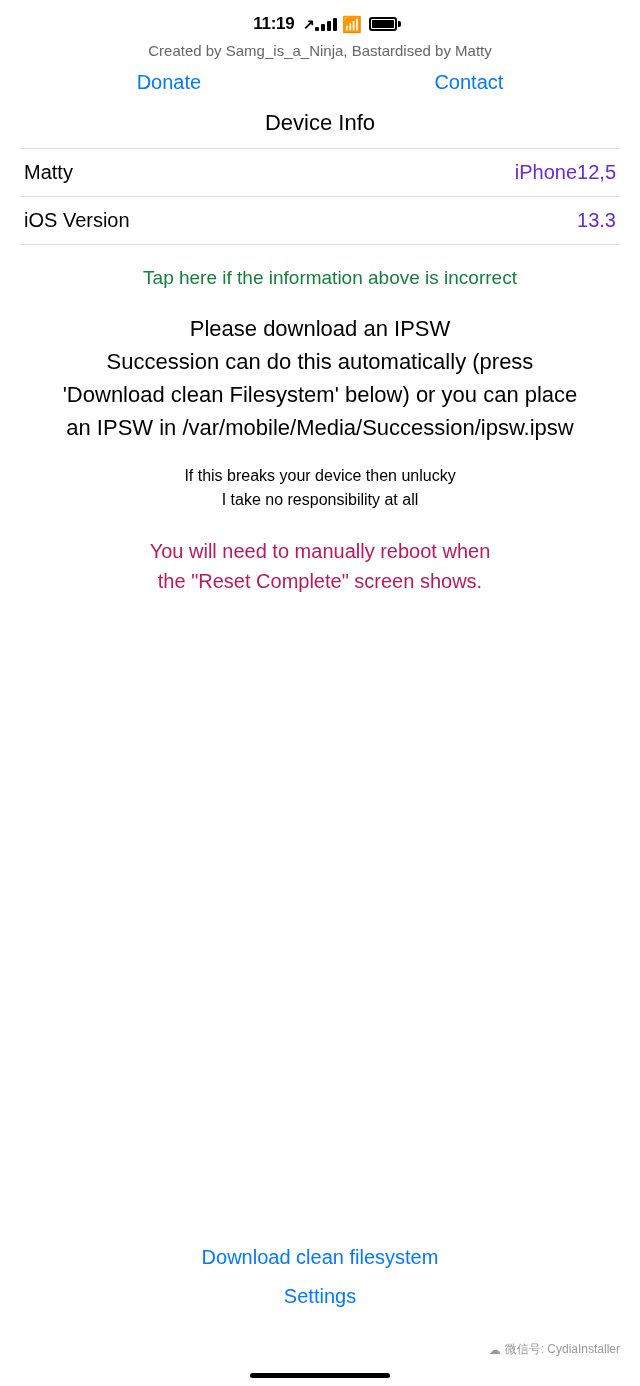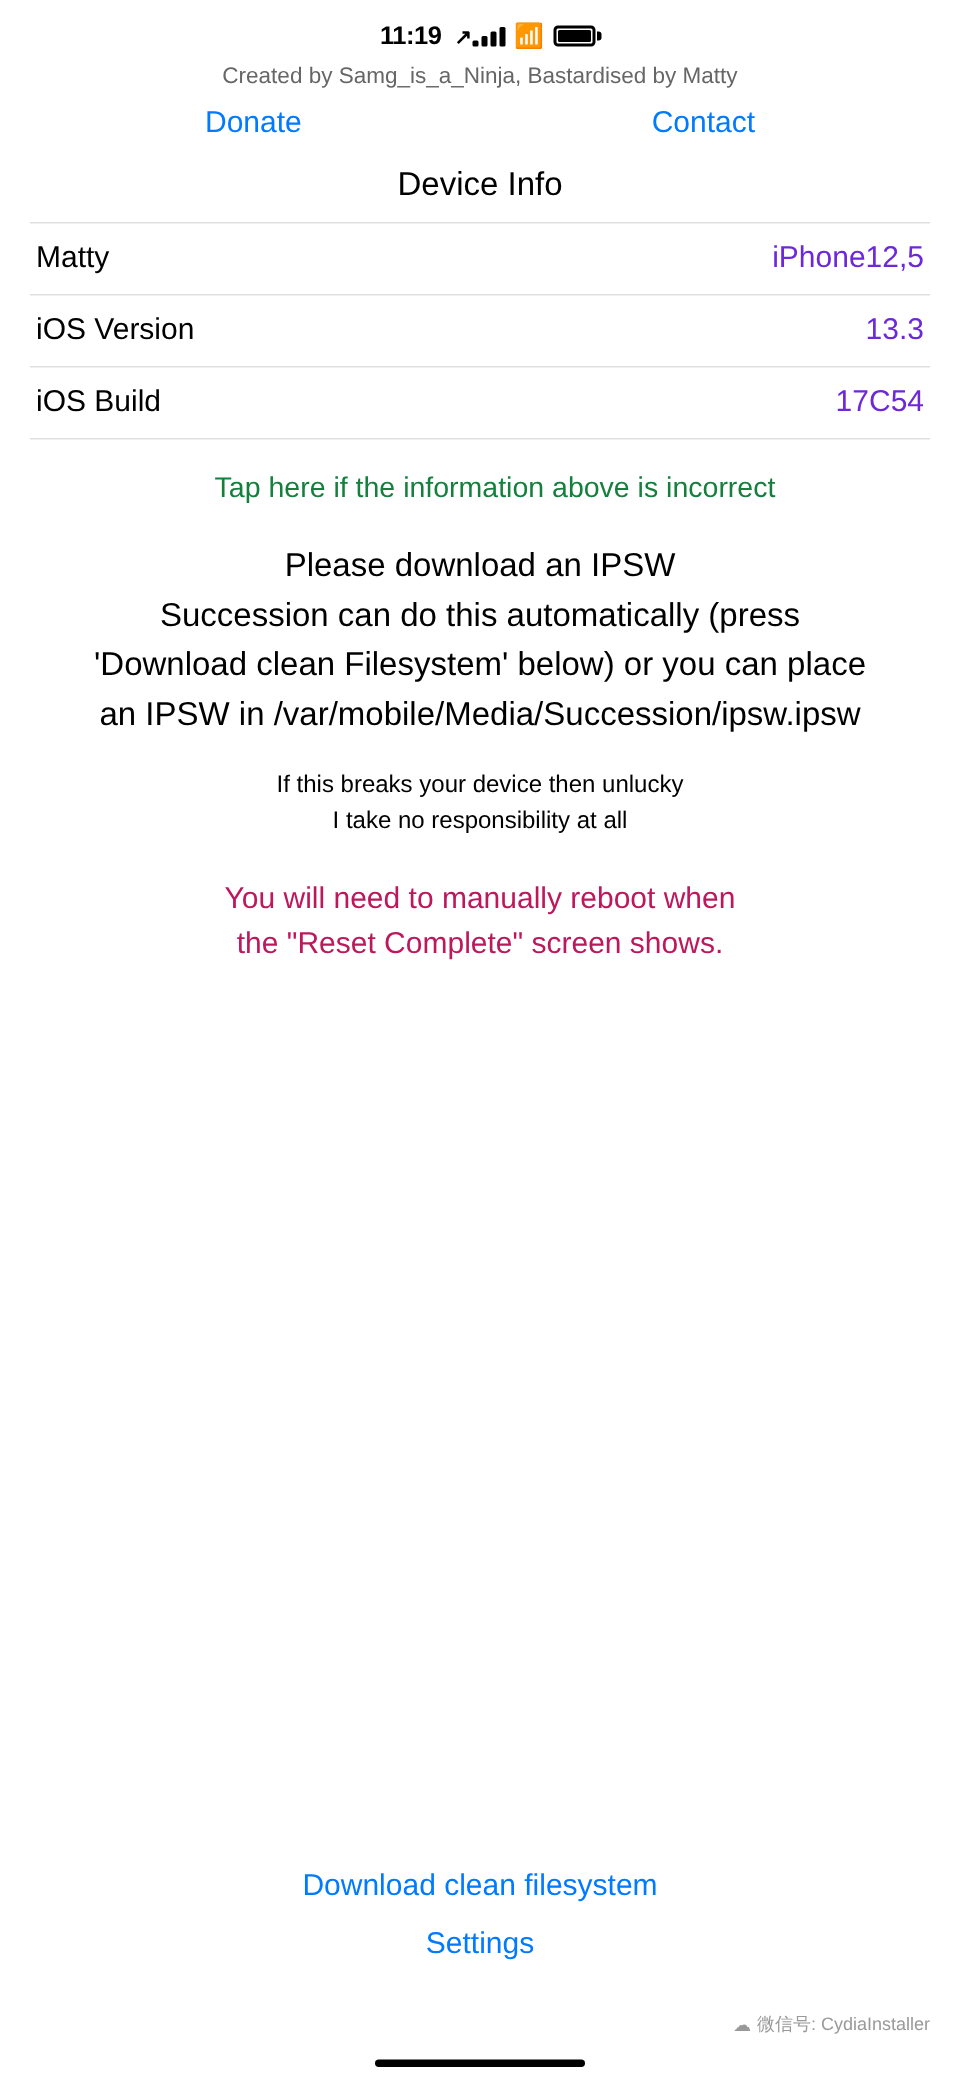--- a/index.html
+++ b/index.html
@@ -272,24 +272,20 @@
 
   <div>
     <div class="info-row">
       <span class="info-label">Matty</span>
       <span class="info-value">iPhone12,5</span>
     </div>
     <div class="info-row">
       <span class="info-label">iOS Version</span>
       <span class="info-value">13.3</span>
     </div>
-    <div class="info-row">
-      <span class="info-label">iOS Build</span>
-      <span class="info-value">17C54</span>
-    </div>
   </div>
 
   <button class="incorrect-link">Tap here if the information above is incorrect</button>
 
   <p class="description-text">Please download an IPSW<br>
 Succession can do this automatically (press<br>
 'Download clean Filesystem' below) or you can place<br>
 an IPSW in /var/mobile/Media/Succession/ipsw.ipsw</p>
 
   <p class="warning-text">If this breaks your device then unlucky<br>

